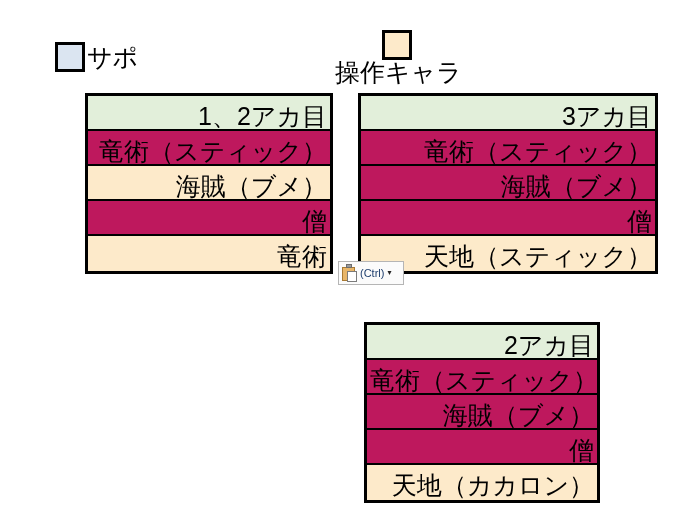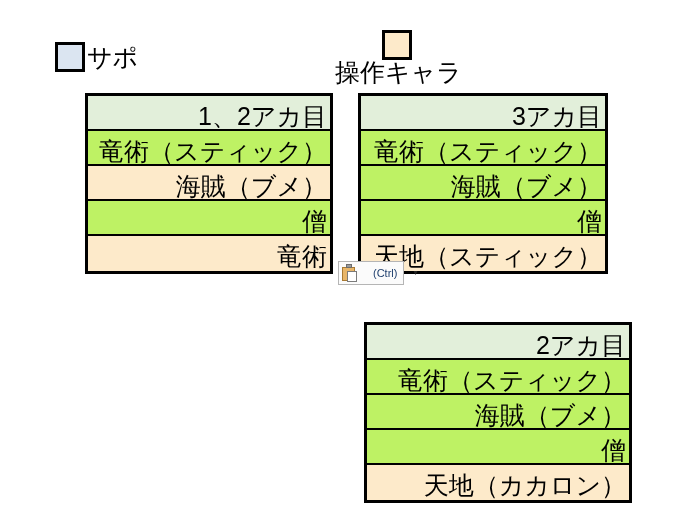--- a/index.html
+++ b/index.html
@@ -55,41 +55,41 @@
     font-size: 25px;
     line-height: 33px;
     white-space: nowrap;
     overflow: hidden;
     text-align: right;
   }
   .party-table .cell:last-child {
     border-bottom: none;
   }
   .cell.header { background: #e2efda; }
-  .cell.support { background: #bef264; }
+  .cell.support { background: #be185d; }
   .cell.player  { background: #fdeaca; }
 
   #table-1 { left: 85px;  top: 93px;  width: 248px; }
-  #table-2 { left: 358px; top: 93px;  width: 250px; }
-  #table-3 { left: 364px; top: 322px; width: 268px; }
+  #table-2 { left: 358px; top: 93px;  width: 300px; }
+  #table-3 { left: 364px; top: 322px; width: 236px; }
 
   
   #paste-options-button {
     position: absolute;
     left: 338px;
     top: 261px;
     width: 66px;
     height: 24px;
     box-sizing: border-box;
     border: 1px solid #b5b5b5;
     background: #fbfbfb;
     display: flex;
     align-items: center;
     padding: 0 2px;
-    gap: 15px;
+    gap: 2px;
   }
   #paste-options-button .clipboard-icon {
     width: 17px;
     height: 18px;
     position: relative;
     flex: 0 0 auto;
   }
   .clipboard-icon .clip-body {
     position: absolute;
     left: 1px; top: 3px;

